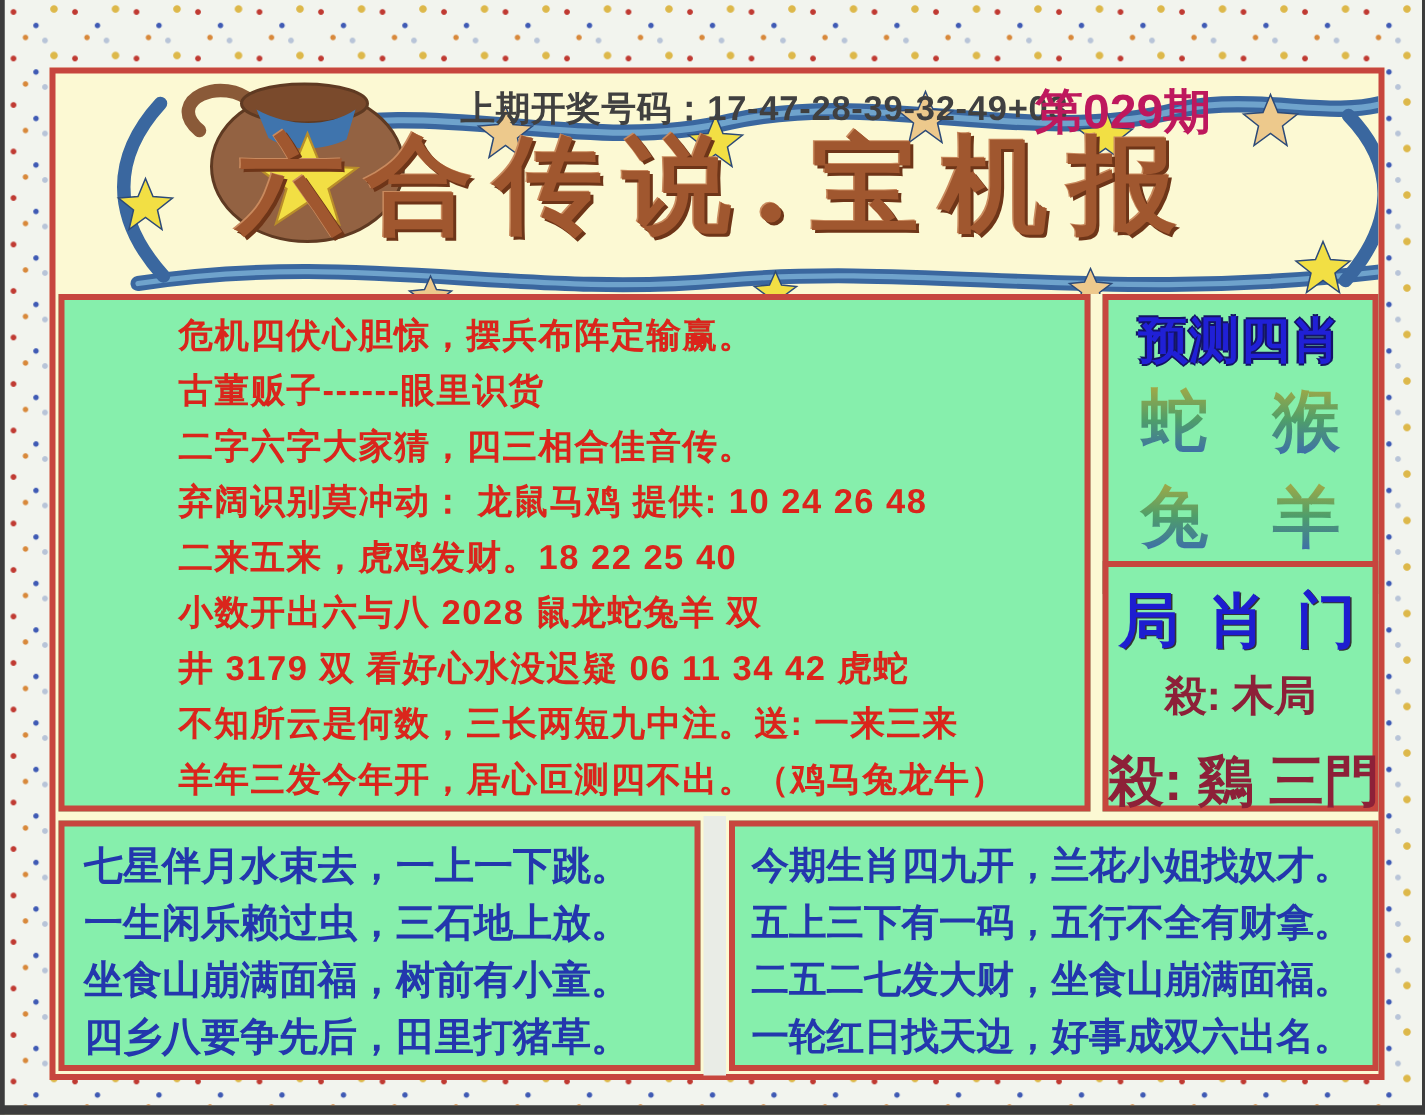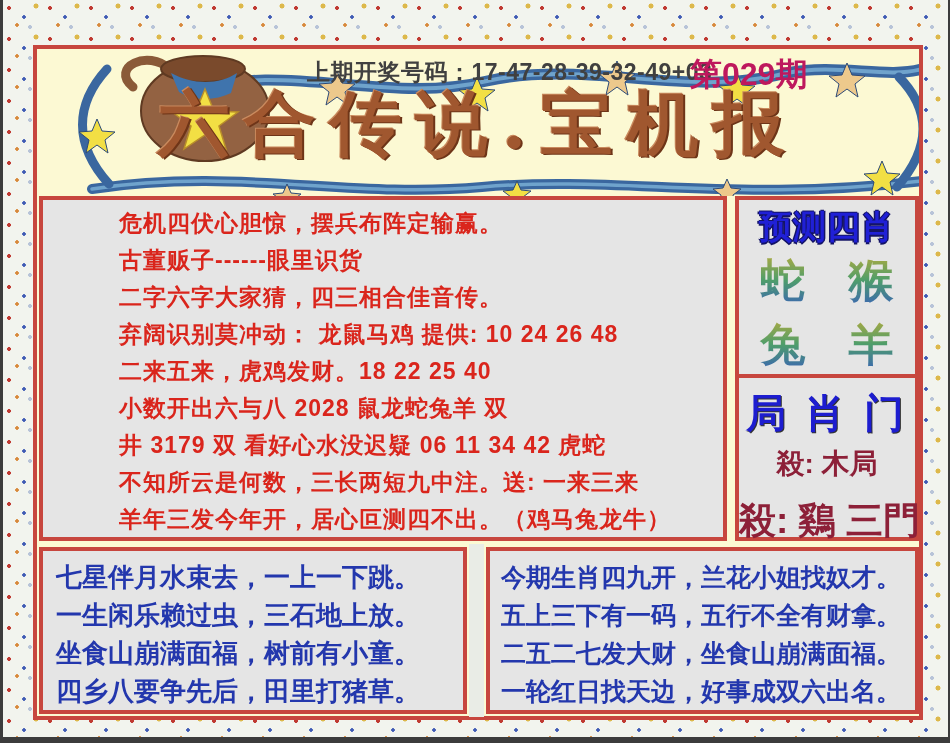--- a/index.html
+++ b/index.html
@@ -29,21 +29,21 @@
   .draw-line{position:absolute;left:270px;top:8px;font-size:23px;font-weight:bold;
              color:#404040;letter-spacing:.5px;white-space:nowrap;}
   .issue{position:absolute;left:653px;top:4px;font-size:32px;font-weight:bold;color:#be185d;
          white-space:nowrap;}
   .big-title{position:absolute;left:0;top:34px;width:882px;text-align:center;
       font-family:"DejaVu Serif",serif;font-weight:bold;font-size:72px;line-height:80px;
       color:#a0572f;letter-spacing:14px;white-space:nowrap;
       text-shadow:2px 2px 0 #6e3518,-1px -1px 0 #c98a5e;transform:scaleY(.98);}
 
   
-  .panel{position:absolute;border:4px solid #c7463e;background:#e5e5e5;box-sizing:border-box;}
+  .panel{position:absolute;border:4px solid #c7463e;background:#86efac;box-sizing:border-box;}
 
   
   .main-panel{left:2px;top:147px;width:688px;height:345px;padding:5px 4px 0 76px;}
   .tip-line{margin:0;font-size:23px;line-height:37px;font-weight:bold;color:#da251c;
             letter-spacing:1px;white-space:nowrap;}
 
   
   .right-top{left:698px;top:147px;width:184px;height:200px;text-align:center;}
   .pred-title{margin-top:5px;font-size:33px;font-weight:bold;color:#2020d6;letter-spacing:1px;
       text-shadow:1.5px 0 0 #141466,-1.5px 0 0 #141466,0 1.5px 0 #141466,0 -1.5px 0 #141466;}

